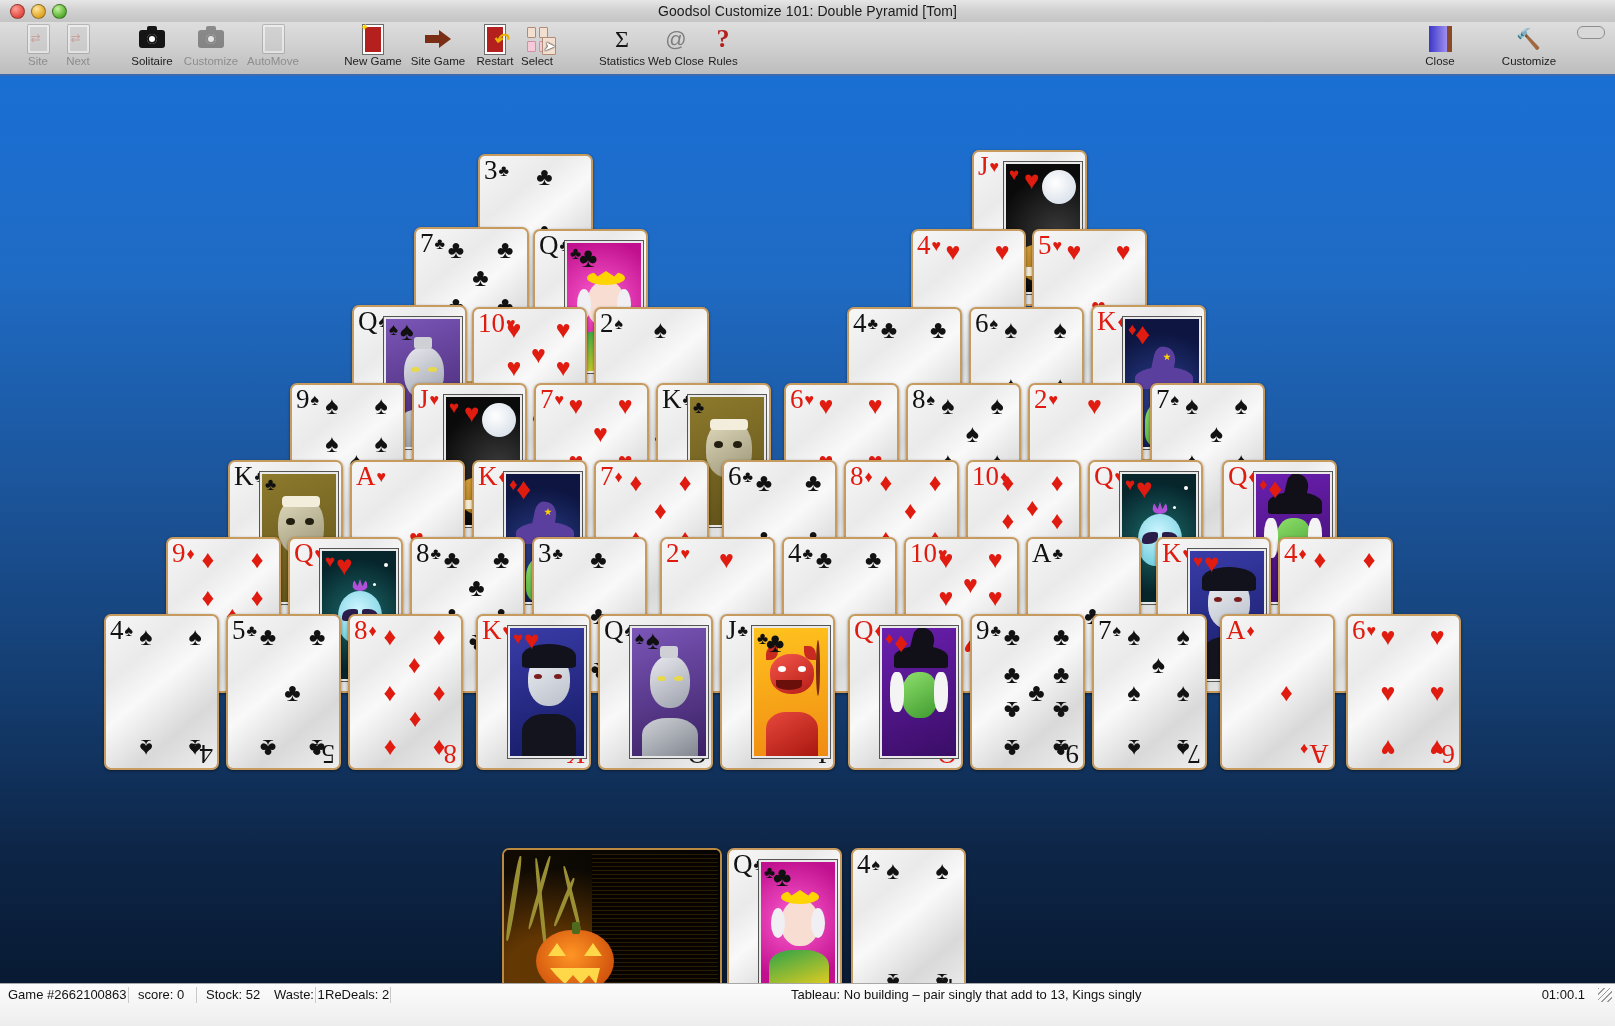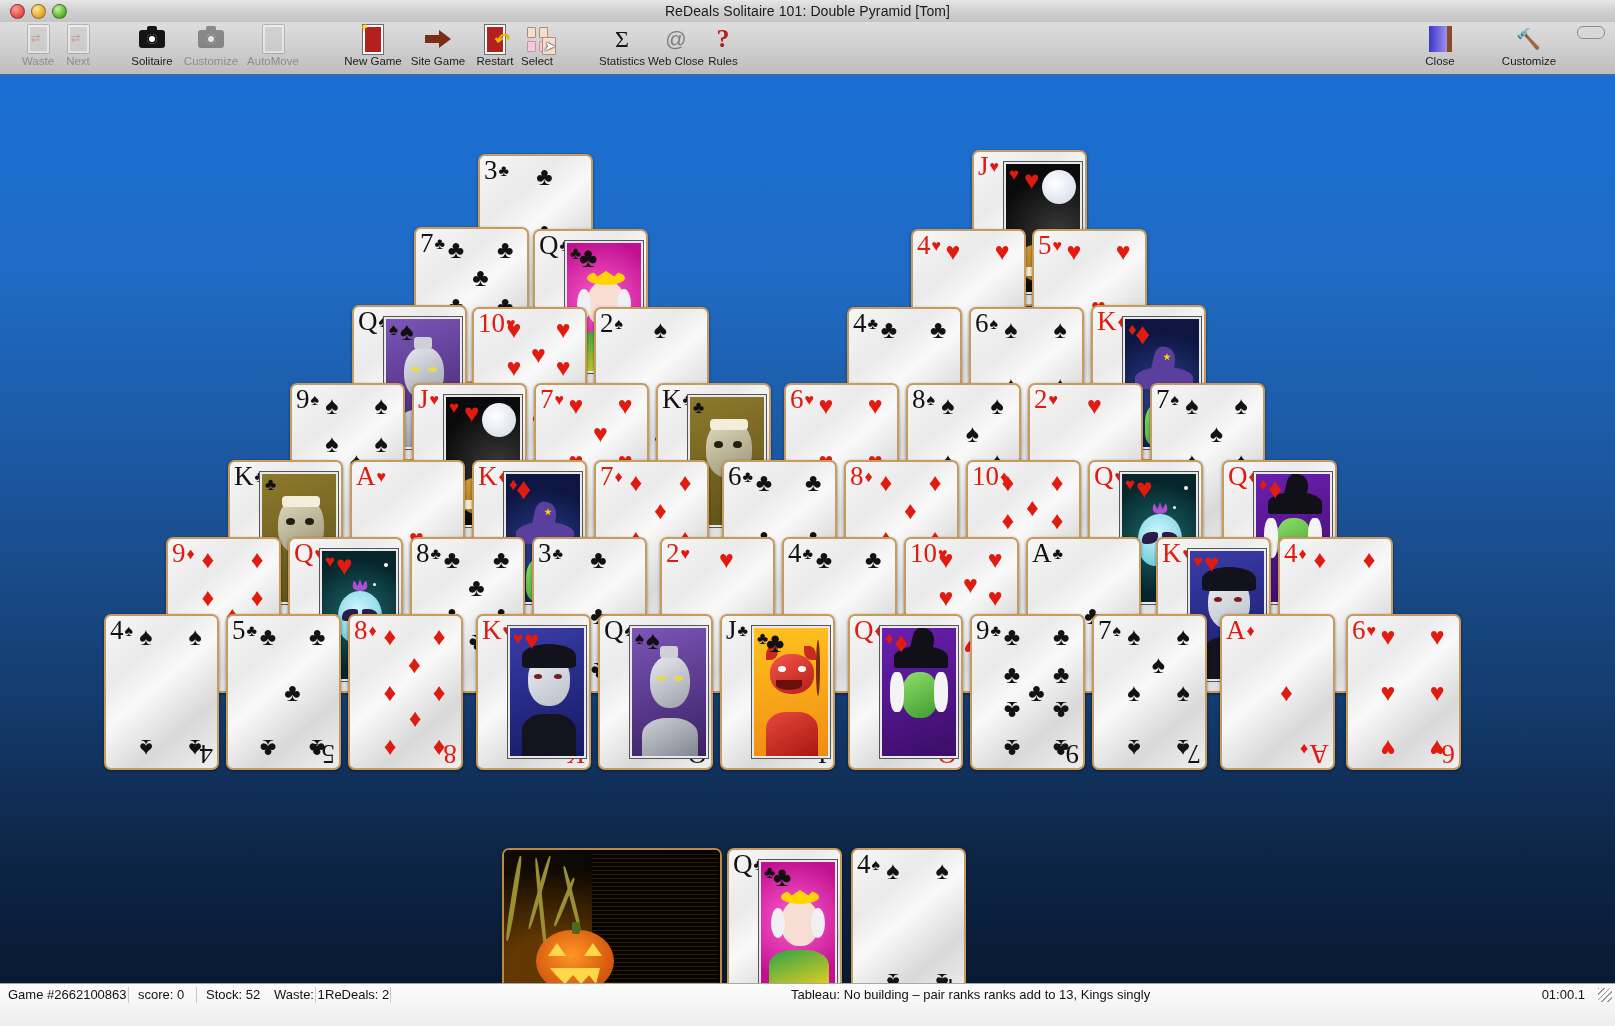--- a/index.html
+++ b/index.html
@@ -156,33 +156,33 @@
 <body>
 
 <div id="app">
 
   <div class="titlebar">
     <div class="traffic">
       <span class="tl red"></span>
       <span class="tl yel"></span>
       <span class="tl grn"></span>
     </div>
-    <div class="title-text">ReDeals Solitaire 101: Double Pyramid [Tom]</div>
+    <div class="title-text">Goodsol Customize 101: Double Pyramid [Tom]</div>
   </div>
 
   <div class="toolbar">
     <div class="resize-pill"></div>
     <div id="toolbar-items">
         <div class="tb-item dim" style="left: 4px;">
           <span class="tb-ico">
             <span class="mini-card dimc">
               <span class="ar">⇄</span>
             </span>
           </span>
-          <span class="tb-lbl">Waste</span>
+          <span class="tb-lbl">Site</span>
         </div>
         <div class="tb-item dim" style="left: 44px;">
           <span class="tb-ico">
             <span class="mini-card dimc">
               <span class="ar">⇄</span>
             </span>
           </span>
           <span class="tb-lbl">Next</span>
         </div>
         <div class="tb-item" style="left: 118px;">
@@ -1272,18 +1272,18 @@
   <div class="statusbar">
     <div class="sb-cell" style="left:0">Game #2662100863</div>
     <div class="sb-sep" style="left:128px"></div>
     <div class="sb-cell" style="left:130px">score: 0</div>
     <div class="sb-sep" style="left:196px"></div>
     <div class="sb-cell" style="left:198px">Stock: 52</div>
     <div class="sb-cell" style="left:266px">Waste: 1</div>
     <div class="sb-sep" style="left:315px"></div>
     <div class="sb-cell" style="left:317px">ReDeals: 2</div>
     <div class="sb-sep" style="left:390px"></div>
-    <div class="sb-cell" style="left:783px">Tableau: No building – pair ranks ranks add to 13, Kings singly</div>
+    <div class="sb-cell" style="left:783px">Tableau: No building – pair singly that add to 13, Kings singly</div>
     <div class="sb-cell" style="right:22px">01:00.1</div>
     <div class="grip"></div>
   </div>
 
 </div>
 
 </body></html>

